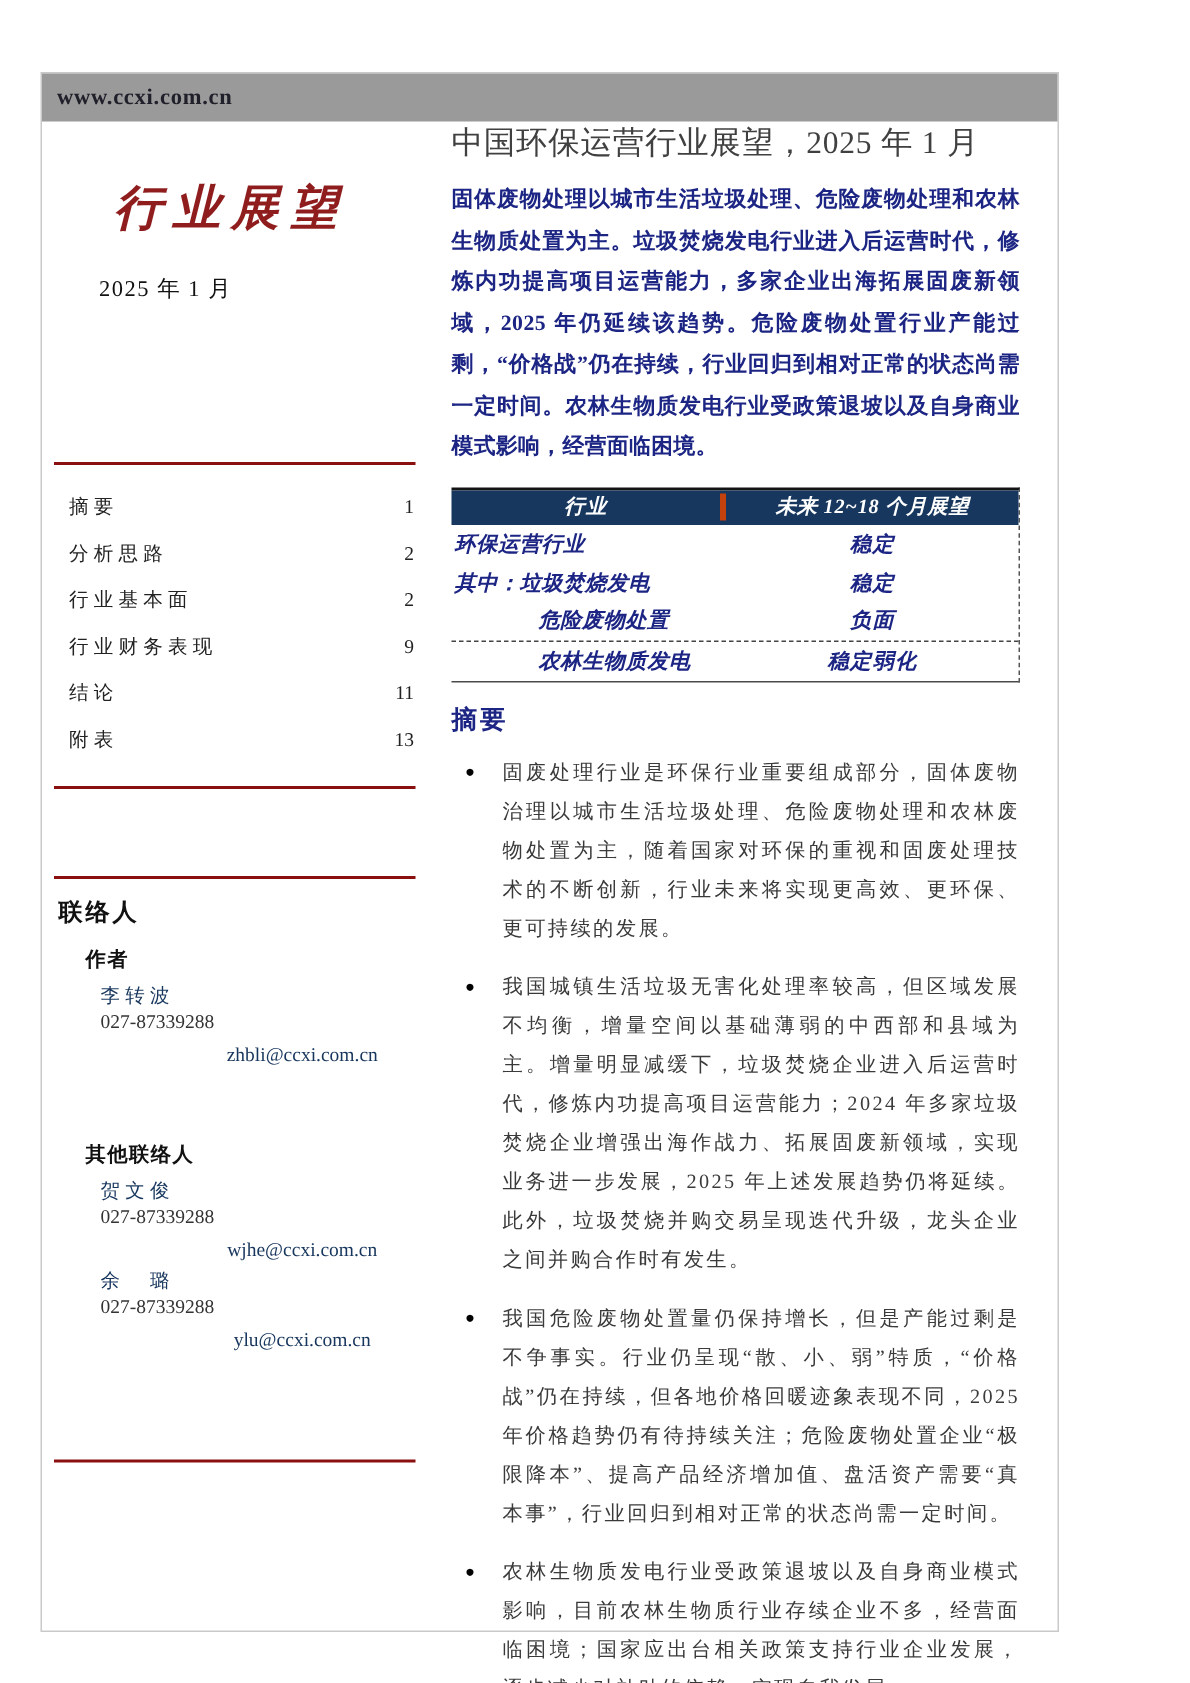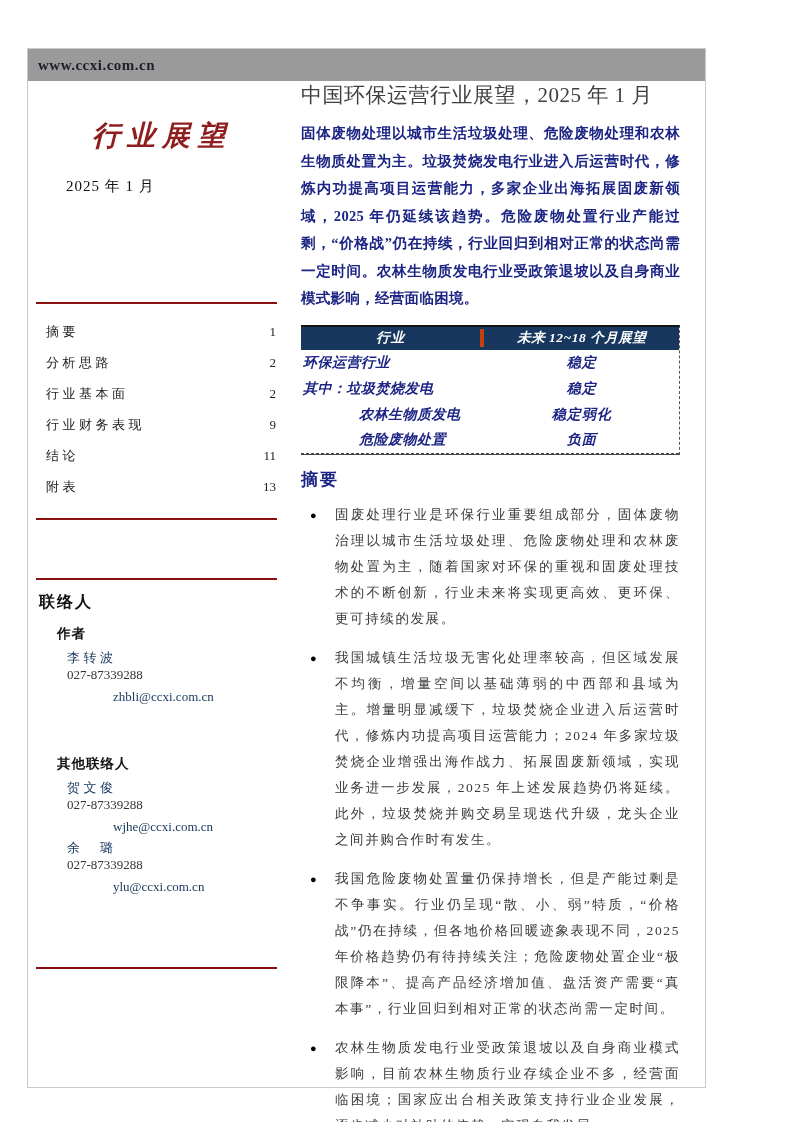--- a/index.html
+++ b/index.html
@@ -12,21 +12,21 @@
 
   
   .topbar { height:32px; background:#9a9a9a; display:flex; align-items:center; padding-left:10px; }
   .topbar .site { font-size:15px; font-weight:bold; color:#20202b; letter-spacing:0.5px; }
 
   .cols { display:flex; height:1006px; }
   .col-left { width:262px; flex:0 0 262px; }
   .col-right { flex:1; display:flex; flex-direction:column; }
 
   
-  .brand { margin:36px 0 0 64px; font-size:28px; font-weight:bold; font-style:italic;
+  .brand { margin:36px 0 0 48px; font-size:32px; font-weight:bold; font-style:italic;
     color:#8f1d1d; letter-spacing:7px; }
   .issue-date { margin:22px 0 0 38px; font-size:15px; color:#111; letter-spacing:1px; }
 
   .red-rule { margin-left:8px; width:241px; height:2px; background:#8a0f0f; border:none; }
   .rule-1 { margin-top:106px; }
   .rule-2 { margin-top:16px; }
   .rule-3 { margin-top:58px; }
   .rule-4 { margin-top:72px; }
 
   .toc-title { margin:24px 0 0 12px; font-size:16px; font-weight:bold; color:#111; letter-spacing:2px; }
@@ -35,21 +35,21 @@
     font-size:13px; color:#222; padding:6.5px 0; cursor:default; }
   .toc-label { letter-spacing:3.5px; }
   .toc-page { font-size:13px; color:#222; }
 
   .contacts-title { margin:12px 0 0 11px; font-size:16px; font-weight:bold; color:#111; letter-spacing:2px; }
   .contact-block { margin:12px 0 0 29px; }
   .group-label { font-size:13.5px; font-weight:bold; color:#111; letter-spacing:1px; margin-bottom:6px; }
   .contact-row { display:flex; align-items:baseline; font-size:13px; margin-top:4px;flex-direction:column; }
   .contact-name { display:inline-block; width:46px; color:#17365d; text-align:justify; text-align-last:justify; }
   .contact-phone { margin-left:10px; color:#333; }
-  .contact-email { margin:6px 0 2px 56px; font-size:13px; color:#17365d; }
+  .contact-email { margin:6px 0 2px 56px; font-size:13px; color:#17365d;text-align:center; }
   .group-gap { height:48px; }
 
   
   .banner { position:relative; margin-left:11px; height:103px; overflow:hidden;
     background:linear-gradient(100deg,#3e86c4 0%,#2f72b4 35%,#1c4e8d 65%,#0a2a55 85%,#061d3f 100%); }
   .banner::after { content:""; position:absolute; right:-40px; bottom:-70px; width:220px; height:160px;
     border-radius:50%; background:radial-gradient(circle at 35% 35%, rgba(140,190,235,0.55), rgba(20,60,110,0.0) 70%);
     pointer-events:none; }
   .wm { position:absolute; font-style:italic; font-weight:bold; color:rgba(200,228,250,0.30);
     font-family:"Liberation Serif","DejaVu Serif",serif; line-height:1; pointer-events:none; }
@@ -175,27 +175,27 @@
               <div class="ot-h2">未来 12~18 个月展望</div>
             </div>
             <div class="ot-row">
               <div class="ot-industry">环保运营行业</div>
               <div class="ot-outlook">稳定</div>
             </div>
             <div class="ot-row">
               <div class="ot-industry">其中：垃圾焚烧发电</div>
               <div class="ot-outlook">稳定</div>
             </div>
+            <div class="ot-row indent1 dashed-after">
+              <div class="ot-industry">危险废物处置</div>
+              <div class="ot-outlook">负面</div>
+            </div>
             <div class="ot-row indent1">
               <div class="ot-industry">农林生物质发电</div>
               <div class="ot-outlook">稳定弱化</div>
-            </div>
-            <div class="ot-row indent1 dashed-after">
-              <div class="ot-industry">危险废物处置</div>
-              <div class="ot-outlook">负面</div>
             </div>
           </div>
 
           <div class="summary-title">摘要</div>
 
           <div class="bullet-list">
             <div class="bullet-item">
               <span class="bullet-marker">●</span>
               <span class="bullet-text">固废处理行业是环保行业重要组成部分，固体废物治理以城市生活垃圾处理、危险废物处理和农林废物处置为主，随着国家对环保的重视和固废处理技术的不断创新，行业未来将实现更高效、更环保、更可持续的发展。</span>
             </div>

